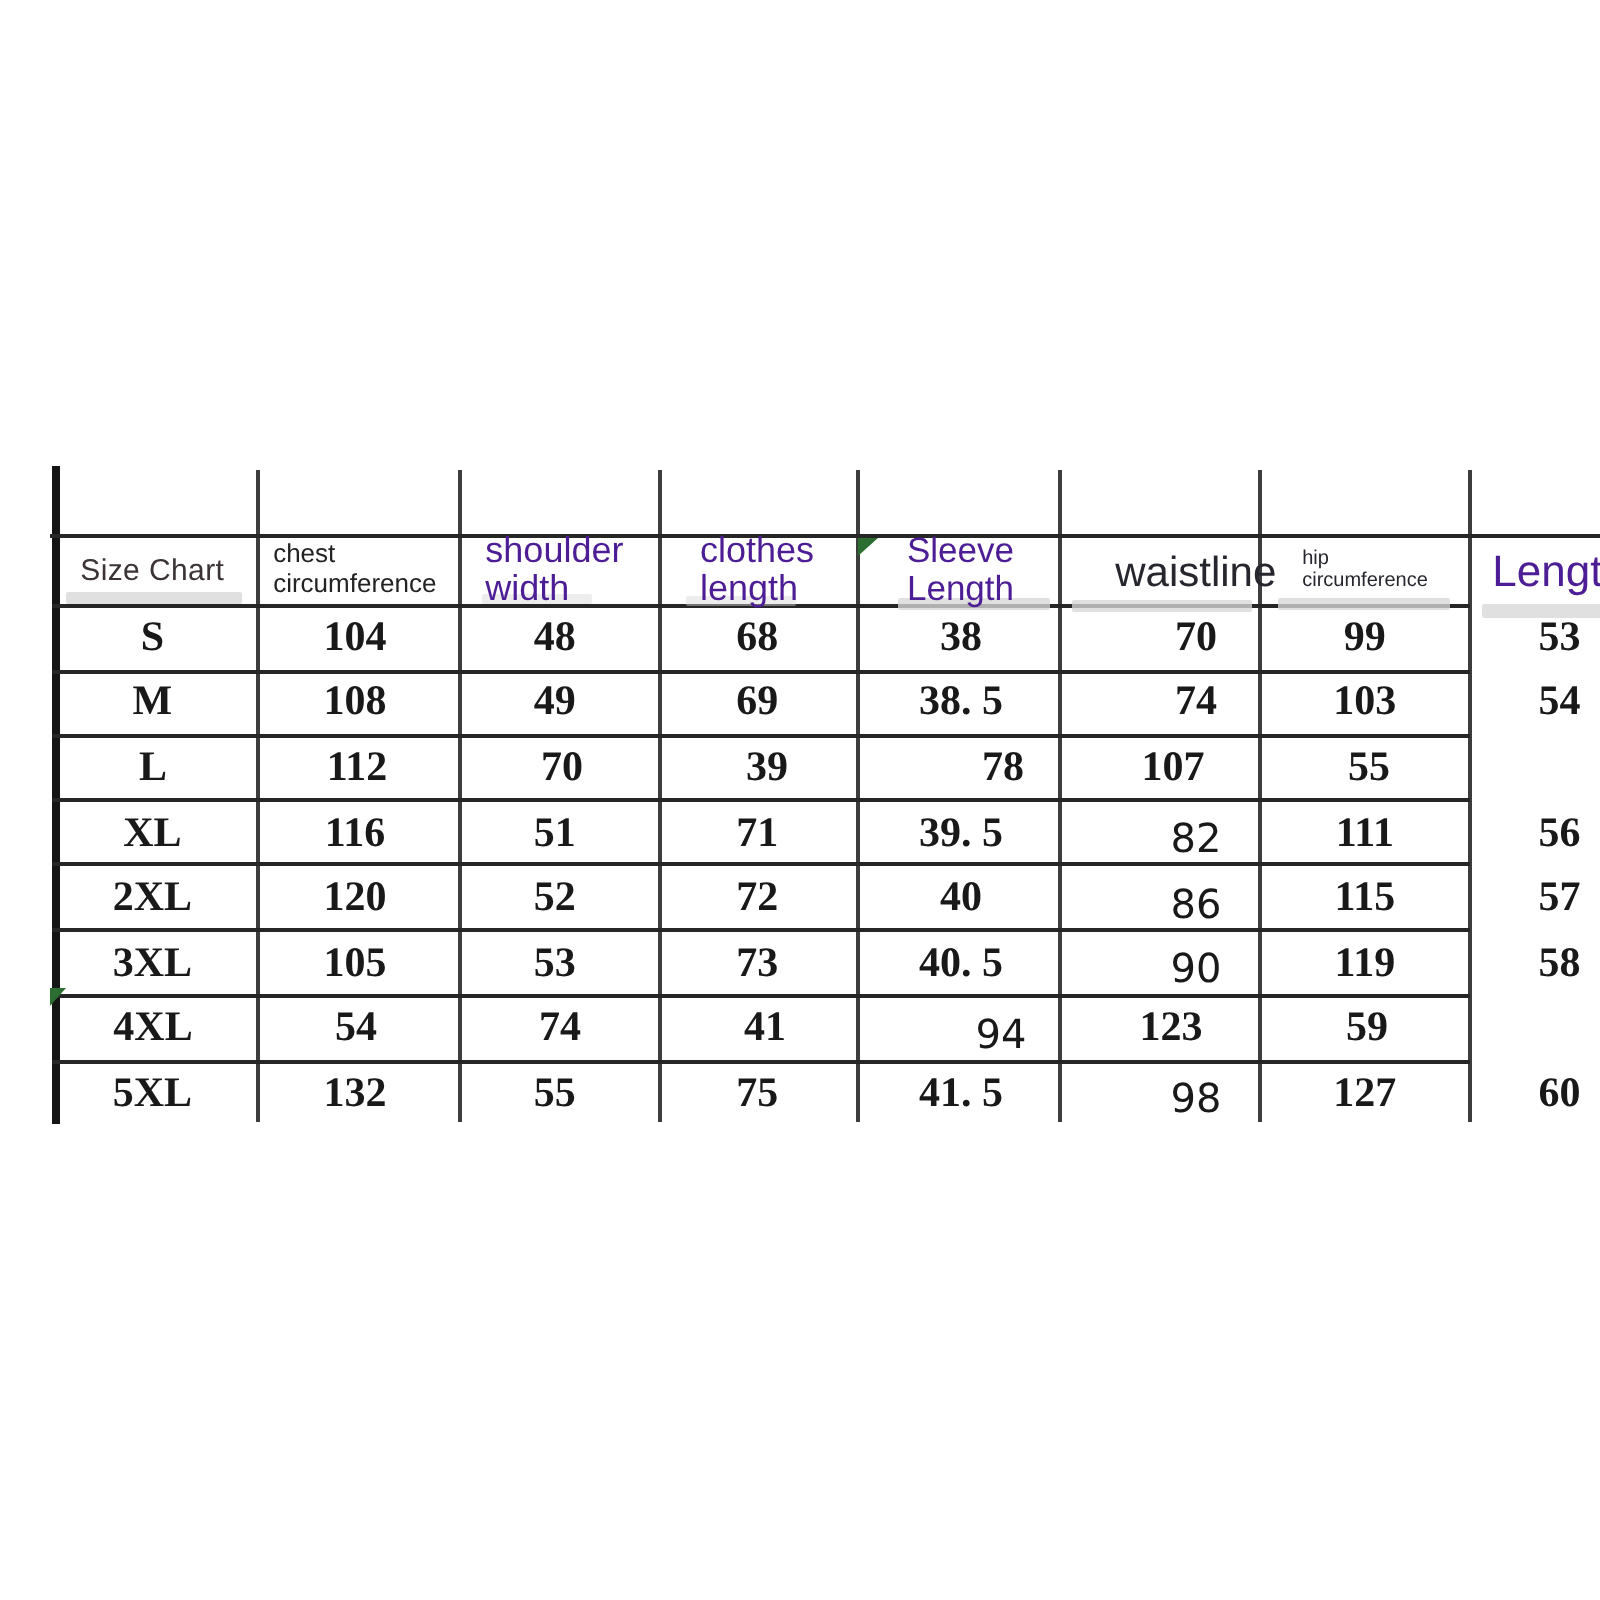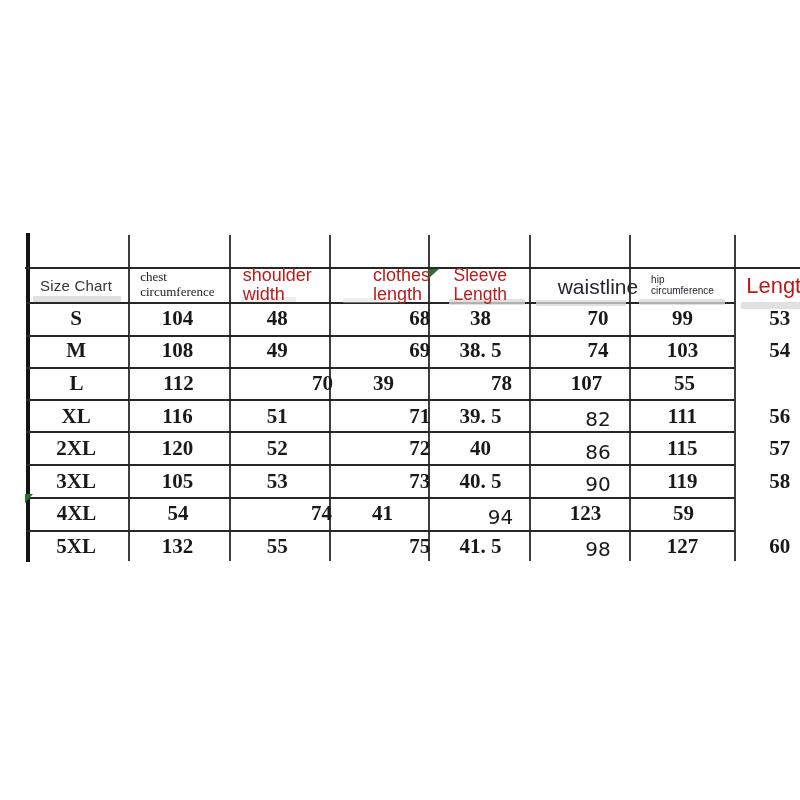--- a/index.html
+++ b/index.html
@@ -13,26 +13,26 @@
   .artifact{position:absolute;background:#d7d7d7;opacity:.78;border-radius:1px;}
   .artifact.faint{opacity:.45;}
   .green-marker{position:absolute;background:#2c6e31;
                 clip-path:polygon(0 0,100% 0,0 100%);}
   
   .rows{position:absolute;left:0;top:268px;width:800px;display:flex;flex-direction:column;}
   .trow{display:flex;width:800px;}
   .trow.head{height:34px;}
   .trow.data{height:32.6px;}
   .cell{display:flex;align-items:center;justify-content:center;box-sizing:border-box;}
-  .c0{width:103px;}.c1{width:101px;}.c2{width:100px;}.c3{width:104px;justify-content:flex-end;}
+  .c0{width:103px;}.c1{width:101px;}.c2{width:100px;}.c3{width:104px;}
   .c4{width:101px;}.c5{width:100px;padding-left:35px;}.c6{width:105px;}.c7{width:91px;}
   
-  .head .cell span{white-space:pre-line;color:#b91c1c;}
+  .head .cell span{white-space:pre-line;color:#4c1d95;}
   .head .c0 span{font-size:15px;color:#3b3338;letter-spacing:.2px;}
-  .head .c1 span{font-size:13px;line-height:1.12;text-align:left;color:#232323;font-family:Liberation Serif, serif;}
+  .head .c1 span{font-size:13px;line-height:1.12;text-align:left;color:#232323;}
   .head .c2 span{font-size:18px;line-height:1.08;text-align:left;}
   .head .c3 span{font-size:18px;line-height:1.08;text-align:left;}
   .head .c4 span{font-size:17.5px;line-height:1.1;text-align:center;}
   .head .c5 span{font-size:21px;color:#26262e;padding-top:3px;}
   .head .c6 span{font-size:10px;line-height:1.12;text-align:left;color:#26262e;}
   .head .c7 span{font-size:22px;padding-top:2px;}
   
   .data .cell span{font-family:"Liberation Serif",serif;font-weight:700;
                    font-size:21px;color:#191919;white-space:pre;}
   

